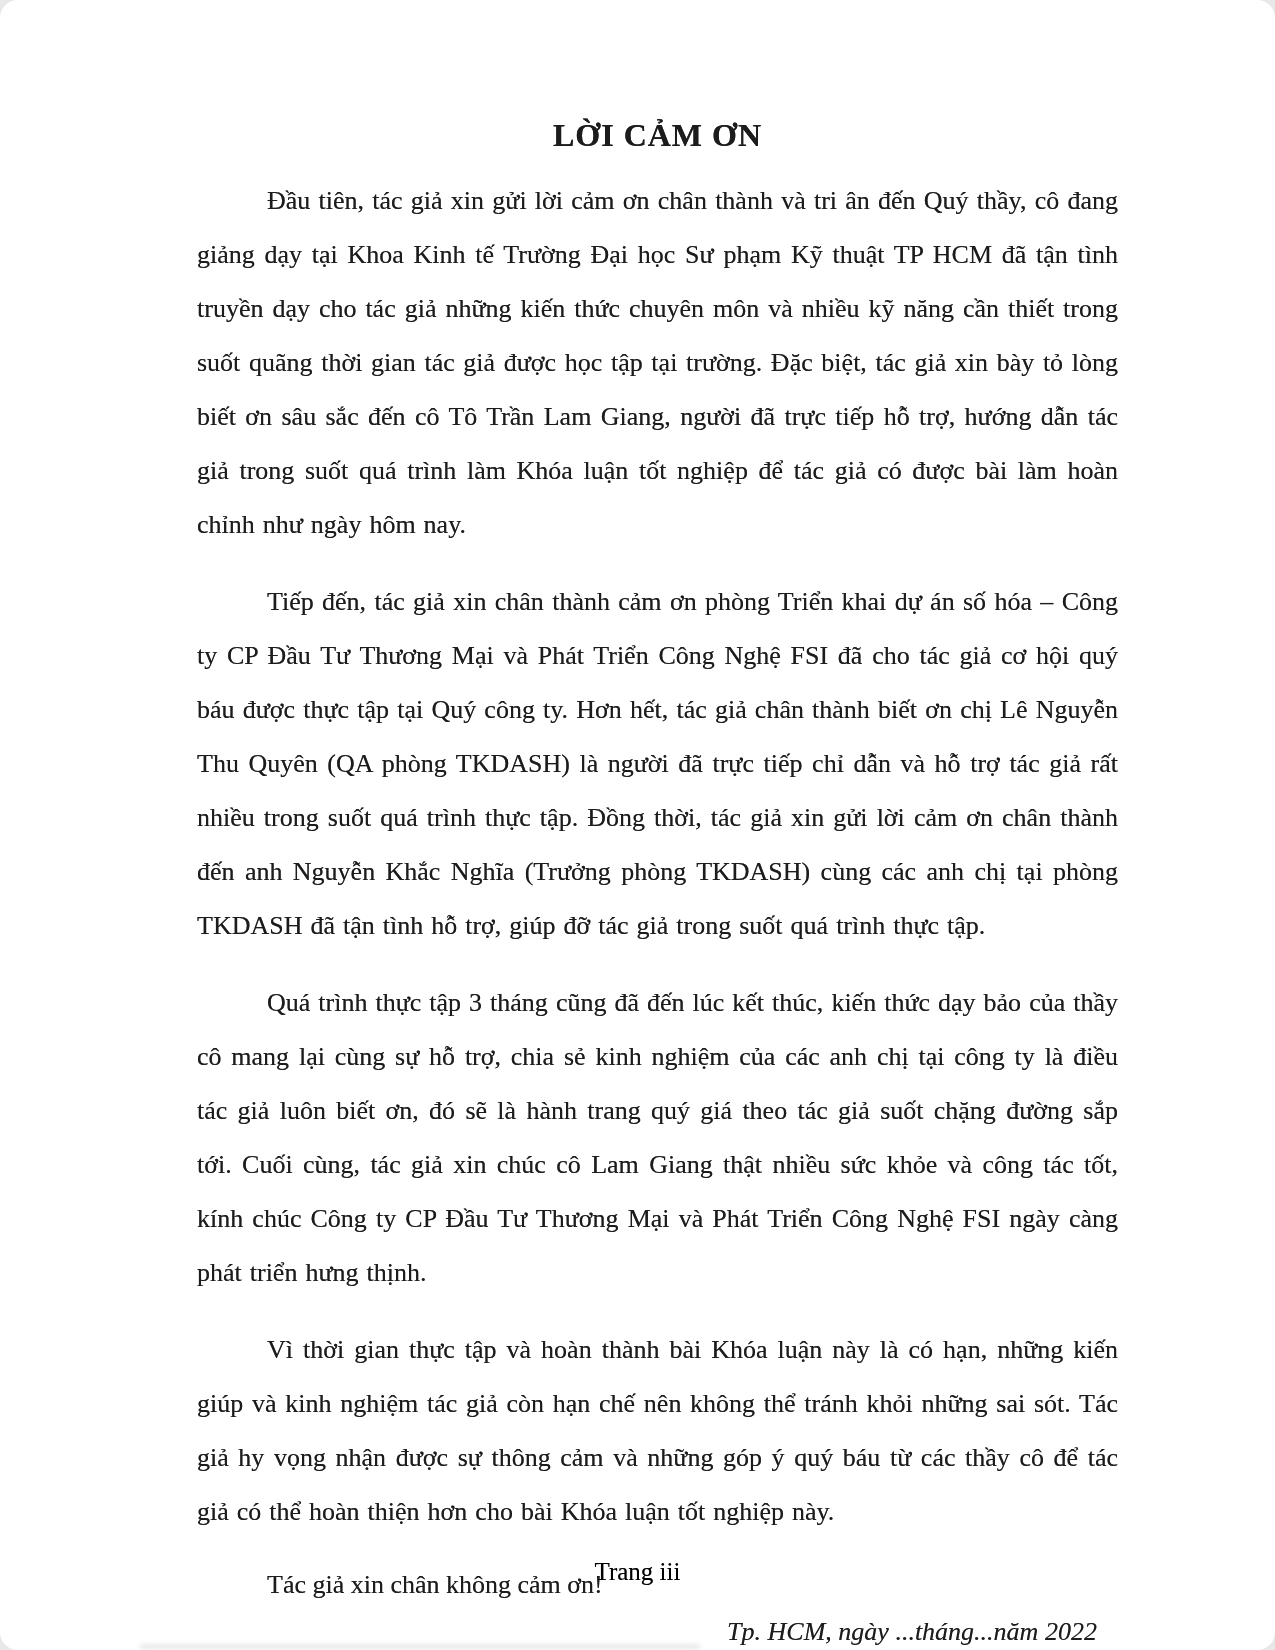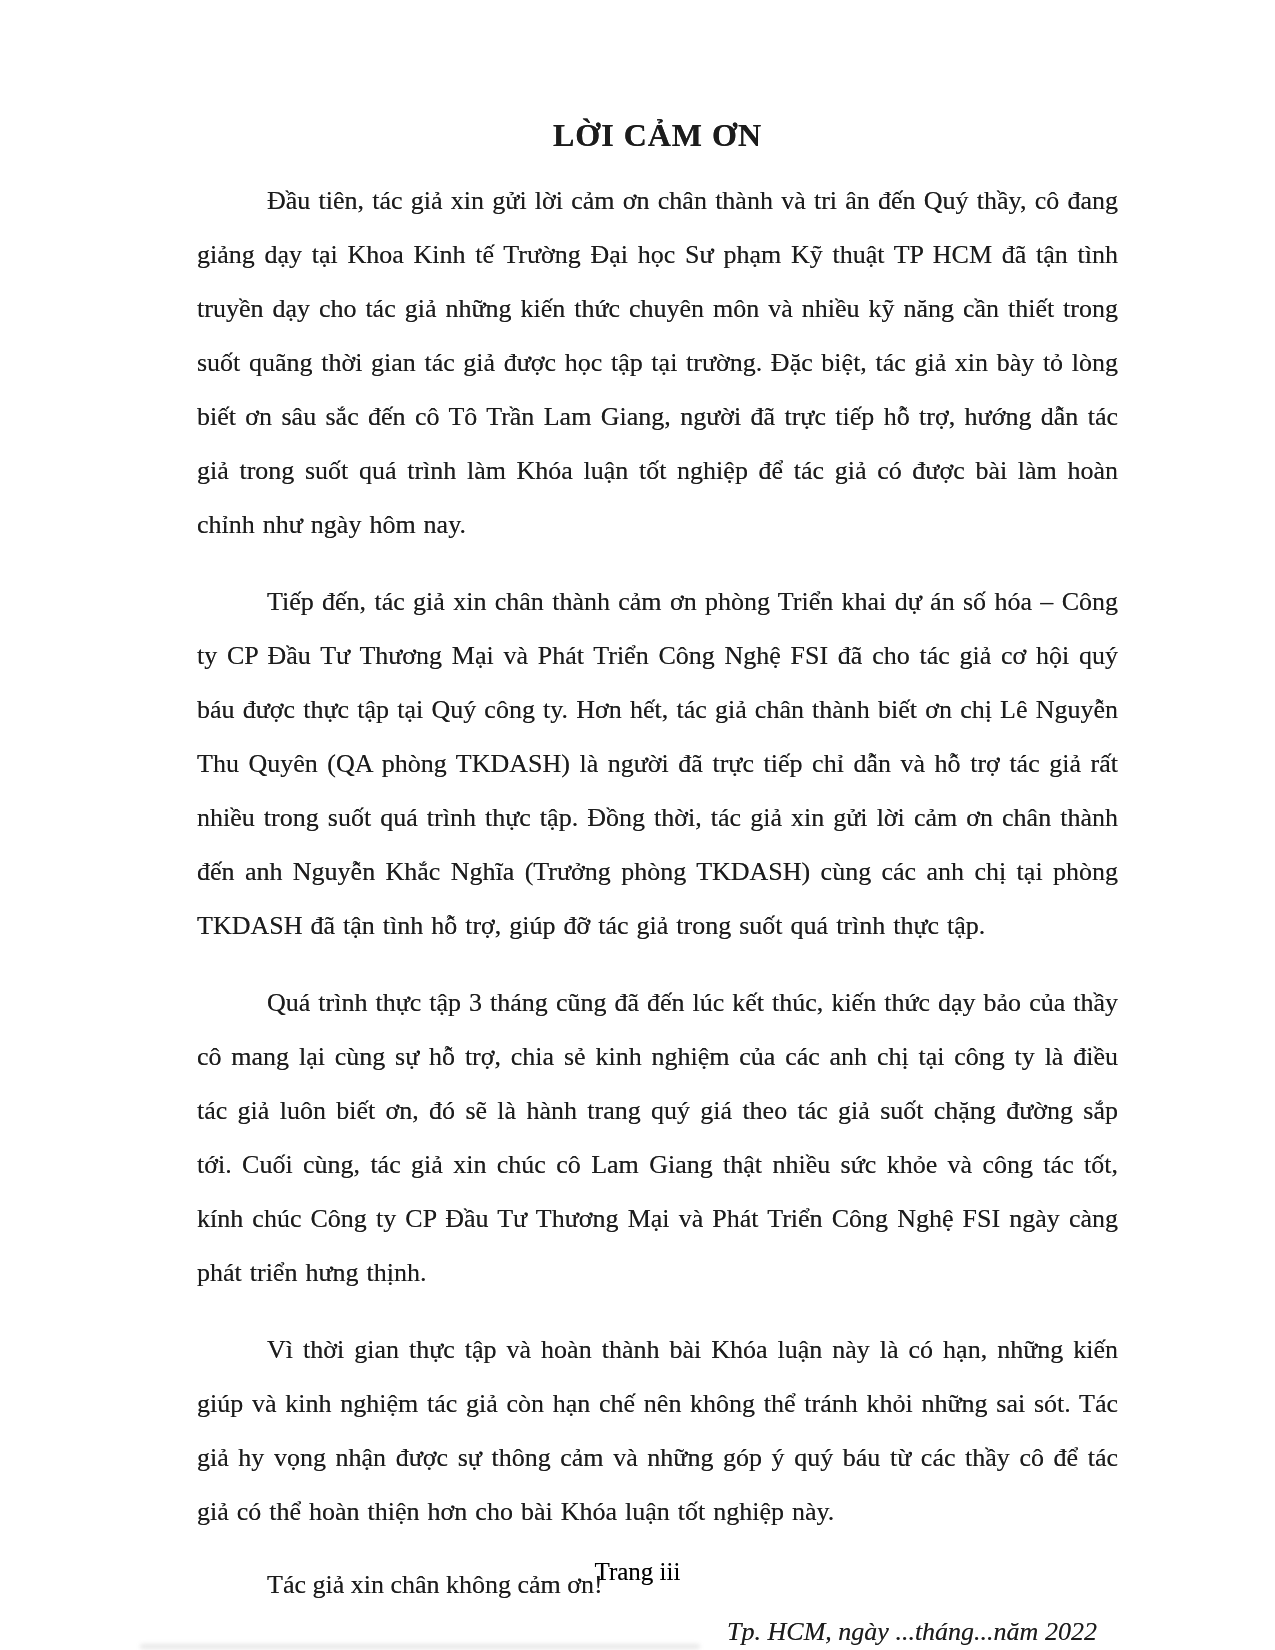--- a/index.html
+++ b/index.html
@@ -9,20 +9,21 @@
   }
   .sheet {
     position: relative;
     width: 1275px;
     height: 1650px;
     margin: 0 auto;
     background: #ffffff;
     overflow: hidden;
     font-family: "Liberation Serif", "DejaVu Serif", serif;
     color: #1c1c1c;
+    border-radius: 18px;
   }
   .content {
     position: absolute;
     left: 197px;
     top: 112px;
     width: 921px;
   }
   .doc-title {
     font-size: 32px;
     line-height: 46px;

